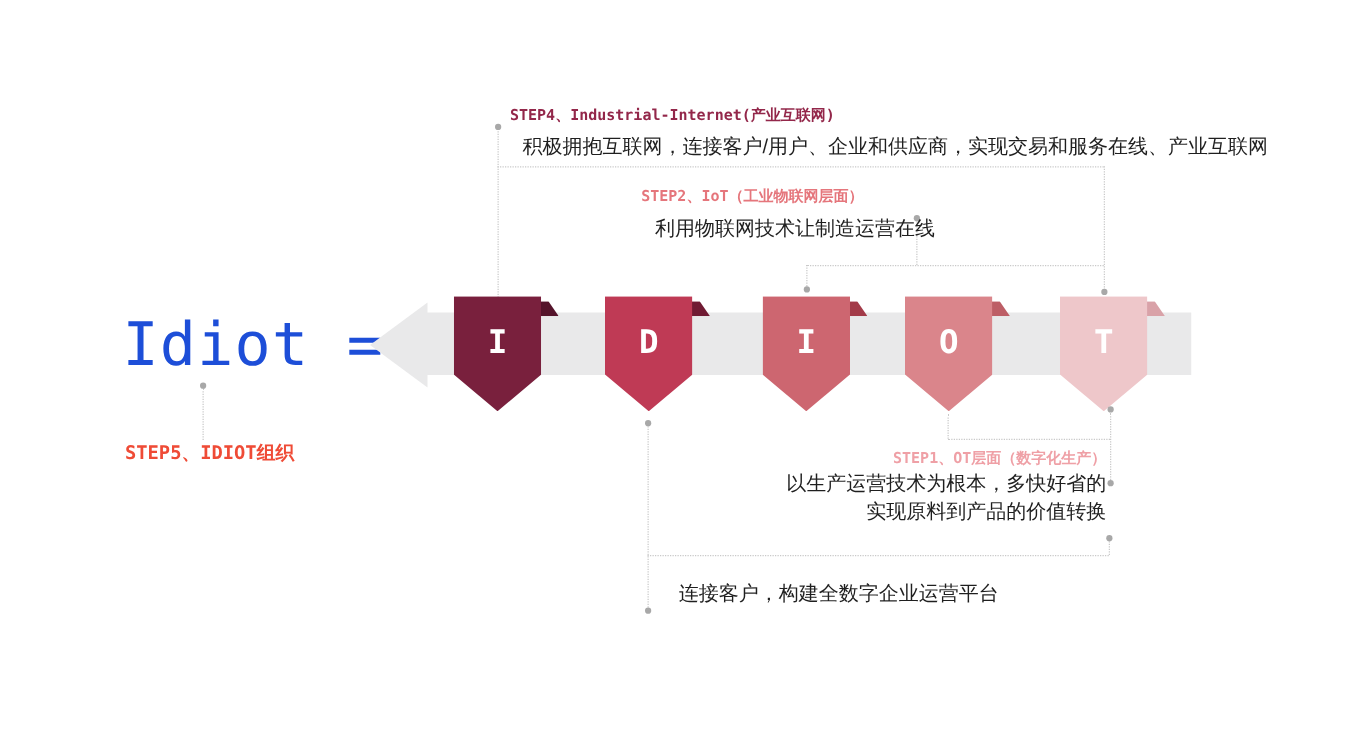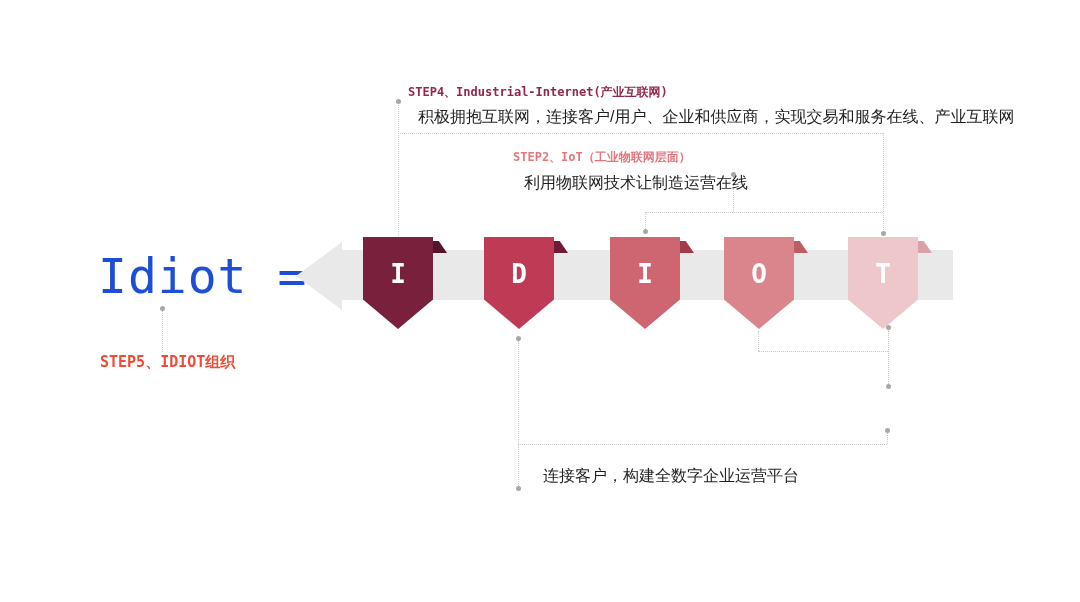--- a/index.html
+++ b/index.html
@@ -112,20 +112,25 @@
   <div class="callout step4">
     <div class="heading" style="color: rgb(147, 39, 74);">STEP4、Industrial-Internet(产业互联网)</div>
     <div class="cbody">积极拥抱互联网，连接客户/用户、企业和供应商，实现交易和服务在线、产业互联网</div>
   </div>
 
   <div class="callout step2">
     <div class="heading" style="color: rgb(229, 118, 124);">STEP2、IoT（工业物联网层面）</div>
     <div class="cbody">利用物联网技术让制造运营在线</div>
   </div>
 
+  <div class="callout step1">
+    <div class="heading" style="color: rgb(239, 160, 166);">STEP1、OT层面（数字化生产）</div>
+    <div class="cbody">以生产运营技术为根本，多快好省的</div>
+    <div class="cbody">实现原料到产品的价值转换</div>
+  </div>
 
   <div class="callout step3">
     <div class="cbody">连接客户，构建全数字企业运营平台</div>
   </div>
 
   <div class="callout step5" style="color: rgb(239, 75, 54);">
     <div>STEP5、IDIOT组织</div>
   </div>
 
 </div>

